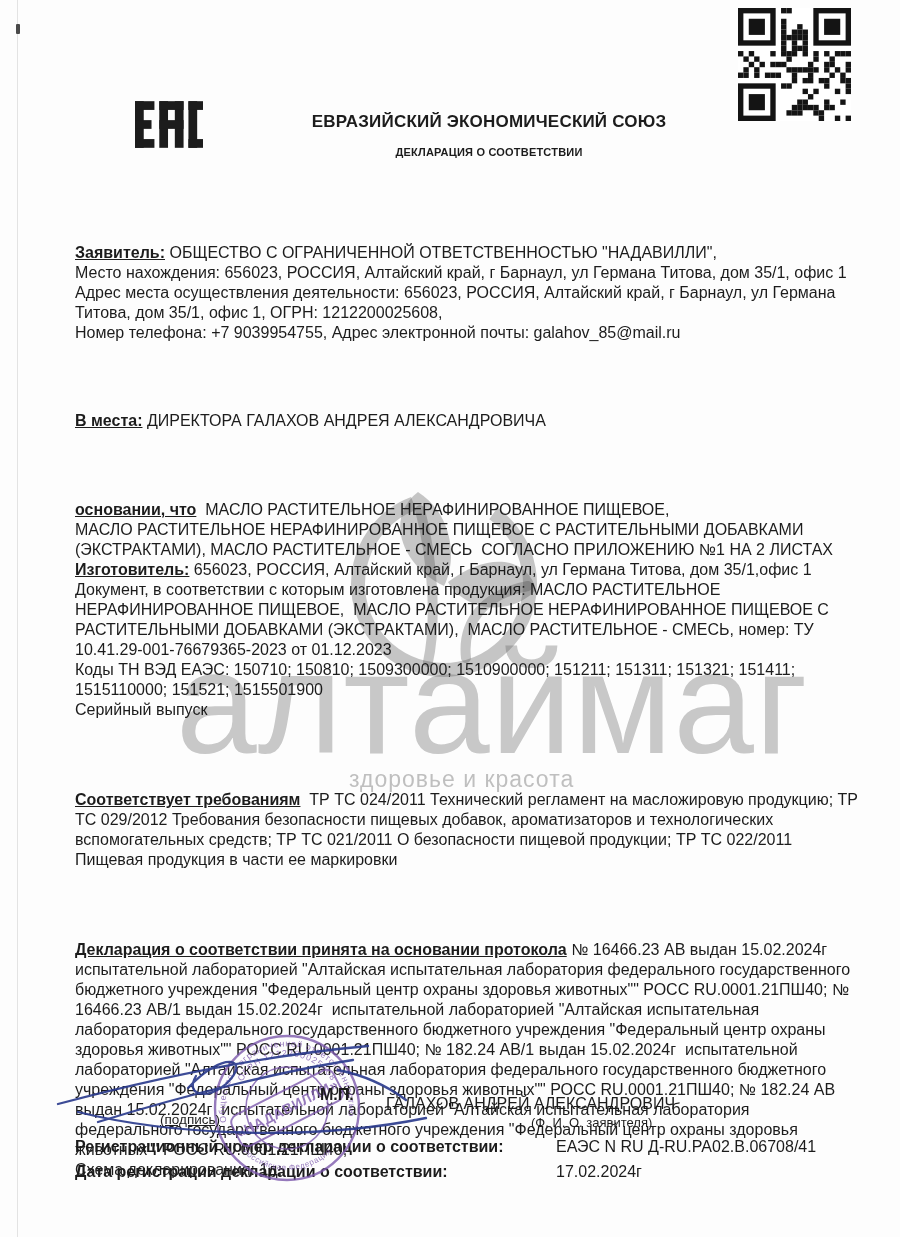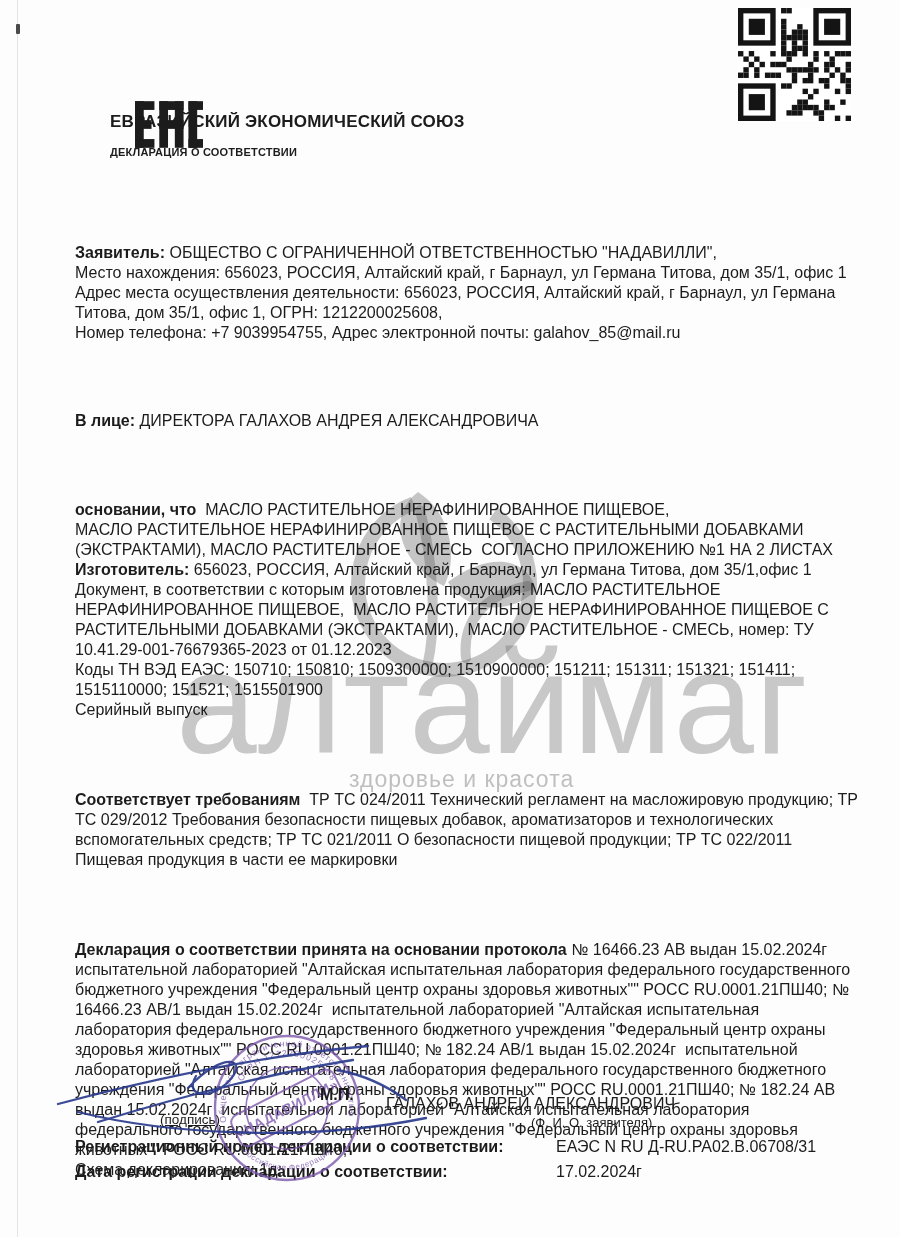--- a/index.html
+++ b/index.html
@@ -13,33 +13,33 @@
 
   
   .wm { position:absolute; pointer-events:none; z-index:0; }
   .wm-brand { left:176px; top:631px; font-size:145px; font-weight:normal; line-height:1; color:rgba(96,96,96,.34); letter-spacing:1px; white-space:nowrap; }
   .wm-tagline { left:318px; top:766px; font-size:23px; color:rgba(105,105,105,.42); letter-spacing:1px; white-space:nowrap;margin-left:31px; }
   .wm-leaf { left:332px; top:466px; }
 
   
   .eac { position:absolute; left:135px; top:101px; z-index:1; }
   .qr { position:absolute; left:738px; top:8px; z-index:1; }
-  .titles { position:absolute; left:110px; top:112px; width:726px; text-align:left; z-index:1; }
+  .titles { position:absolute; left:126px; top:112px; width:726px; text-align:center; z-index:1; }
   .title-union { font-size:17px; font-weight:bold; letter-spacing:.2px; }
   .title-doc { font-size:11px; font-weight:bold; letter-spacing:.2px; margin-top:14px; }
 
   
   .body-flow {
     position:absolute; left:75px; top:183px; width:783px; z-index:1;
     font-size:16px; line-height:20px; white-space:pre-wrap;
   }
   .blk-a { margin-bottom:8px; }
   .blk-b { margin-bottom:9px; }
   .blk-c { margin-bottom:10px; }
-  b { font-weight:bold; }
+  b { font-weight:bold;text-decoration:underline; }
 
   
   .stamp { position:absolute; left:209px; top:1030px; z-index:3; }
   .sign { position:absolute; left:38px; top:1036px; z-index:4; }
   .mp { position:absolute; left:320px; top:1086px; font-size:16px; font-weight:bold; z-index:5; }
   .fio { position:absolute; left:386px; top:1095px; font-size:16px; z-index:2; white-space:nowrap;text-align:right; }
   .fio-cap { position:absolute; left:531px; top:1115px; font-size:13px; z-index:2; }
   .sign-cap { position:absolute; left:160px; top:1112px; font-size:13.5px; z-index:5;text-decoration:underline; }
 
   .reg-row1 { top:1138px; }
@@ -203,21 +203,21 @@
 
   <div class="titles">
     <div class="title-union">ЕВРАЗИЙСКИЙ ЭКОНОМИЧЕСКИЙ СОЮЗ</div>
     <div class="title-doc">ДЕКЛАРАЦИЯ О СООТВЕТСТВИИ</div>
   </div>
 
   <div class="body-flow">
 
     <div class="blk-a"><div><b>Заявитель:</b><span> ОБЩЕСТВО С ОГРАНИЧЕННОЙ ОТВЕТСТВЕННОСТЬЮ "НАДАВИЛЛИ",</span></div><div>Место нахождения: 656023, РОССИЯ, Алтайский край, г Барнаул, ул Германа Титова, дом 35/1, офис 1</div><div>Адрес места осуществления деятельности: 656023, РОССИЯ, Алтайский край, г Барнаул, ул Германа Титова, дом 35/1, офис 1, ОГРН: 1212200025608,</div><div>Номер телефона: +7 9039954755, Адрес электронной почты: galahov_85@mail.ru</div></div>
 
-    <div class="blk-b"><b>В лице:</b><span> ДИРЕКТОРА ГАЛАХОВ АНДРЕЯ АЛЕКСАНДРОВИЧА</span></div>
+    <div class="blk-b"><b>В места:</b><span> ДИРЕКТОРА ГАЛАХОВ АНДРЕЯ АЛЕКСАНДРОВИЧА</span></div>
 
     <div class="blk-c"><div><b>основании, что</b><span>  МАСЛО РАСТИТЕЛЬНОЕ НЕРАФИНИРОВАННОЕ ПИЩЕВОЕ,
 МАСЛО РАСТИТЕЛЬНОЕ НЕРАФИНИРОВАННОЕ ПИЩЕВОЕ С РАСТИТЕЛЬНЫМИ ДОБАВКАМИ (ЭКСТРАКТАМИ), МАСЛО РАСТИТЕЛЬНОЕ - СМЕСЬ  СОГЛАСНО ПРИЛОЖЕНИЮ №1 НА 2 ЛИСТАХ</span></div><div><b>Изготовитель:</b><span> 656023, РОССИЯ, Алтайский край, г Барнаул, ул Германа Титова, дом 35/1,офис 1</span></div><div>Документ, в соответствии с которым изготовлена продукция: МАСЛО РАСТИТЕЛЬНОЕ НЕРАФИНИРОВАННОЕ ПИЩЕВОЕ,  МАСЛО РАСТИТЕЛЬНОЕ НЕРАФИНИРОВАННОЕ ПИЩЕВОЕ С РАСТИТЕЛЬНЫМИ ДОБАВКАМИ (ЭКСТРАКТАМИ),  МАСЛО РАСТИТЕЛЬНОЕ - СМЕСЬ, номер: ТУ 10.41.29-001-76679365-2023 от 01.12.2023</div><div>Коды ТН ВЭД ЕАЭС: 150710; 150810; 1509300000; 1510900000; 151211; 151311; 151321; 151411; 1515110000; 151521; 1515501900</div><div>Серийный выпуск</div></div>
 
     <div class="blk-c"><b>Соответствует требованиям</b><span>  ТР ТС 024/2011 Технический регламент на масложировую продукцию; ТР ТС 029/2012 Требования безопасности пищевых добавок, ароматизаторов и технологических вспомогательных средств; ТР ТС 021/2011 О безопасности пищевой продукции; ТР ТС 022/2011 Пищевая продукция в части ее маркировки</span></div>
 
     <div class="blk-c"><div><b>Декларация о соответствии принята на основании протокола</b><span> № 16466.23 АВ выдан 15.02.2024г  испытательной лабораторией "Алтайская испытательная лаборатория федерального государственного бюджетного учреждения "Федеральный центр охраны здоровья животных"" РОСС RU.0001.21ПШ40; № 16466.23 АВ/1 выдан 15.02.2024г  испытательной лабораторией "Алтайская испытательная лаборатория федерального государственного бюджетного учреждения "Федеральный центр охраны здоровья животных"" РОСС RU.0001.21ПШ40; № 182.24 АВ/1 выдан 15.02.2024г  испытательной лабораторией "Алтайская испытательная лаборатория федерального государственного бюджетного учреждения "Федеральный центр охраны здоровья животных"" РОСС RU.0001.21ПШ40; № 182.24 АВ выдан 15.02.2024г  испытательной лабораторией "Алтайская испытательная лаборатория федерального государственного бюджетного учреждения "Федеральный центр охраны здоровья животных"" РОСС RU.0001.21ПШ40;</span></div><div>Схема декларирования: 1д;</div></div>
 
     
 
@@ -255,17 +255,17 @@
       <path d="M300,34 C330,40 352,52 368,64"></path>
     </g>
   </svg>
 
   <div class="mp">М.П.</div>
   <div class="fio">ГАЛАХОВ АНДРЕЙ АЛЕКСАНДРОВИЧ</div>
   <div class="fio-cap">(Ф. И. О. заявителя)</div>
   <div class="sign-cap">(подпись)</div>
 
   <div class="reg-label reg-row1">Регистрационный номер декларации о соответствии:</div>
-  <div class="reg-value reg-row1">ЕАЭС N RU Д-RU.РА02.В.06708/31</div>
+  <div class="reg-value reg-row1">ЕАЭС N RU Д-RU.РА02.В.06708/41</div>
   <div class="reg-label reg-row2">Дата регистрации декларации о соответствии:</div>
   <div class="reg-value reg-row2">17.02.2024г</div>
 
 </div>
 
 </body></html>

